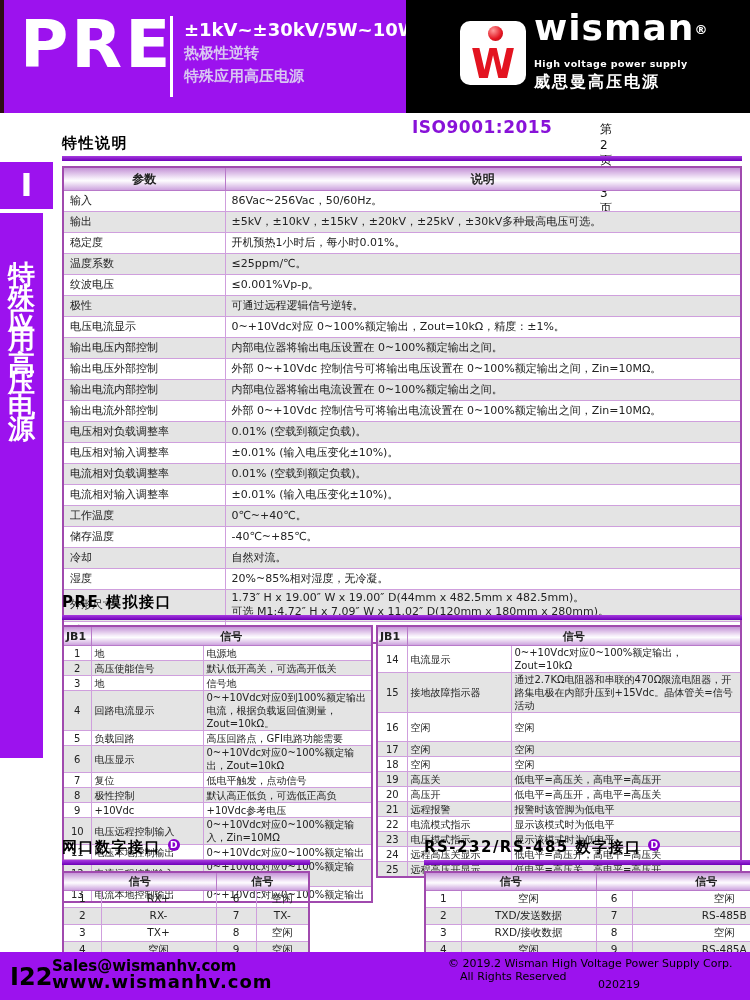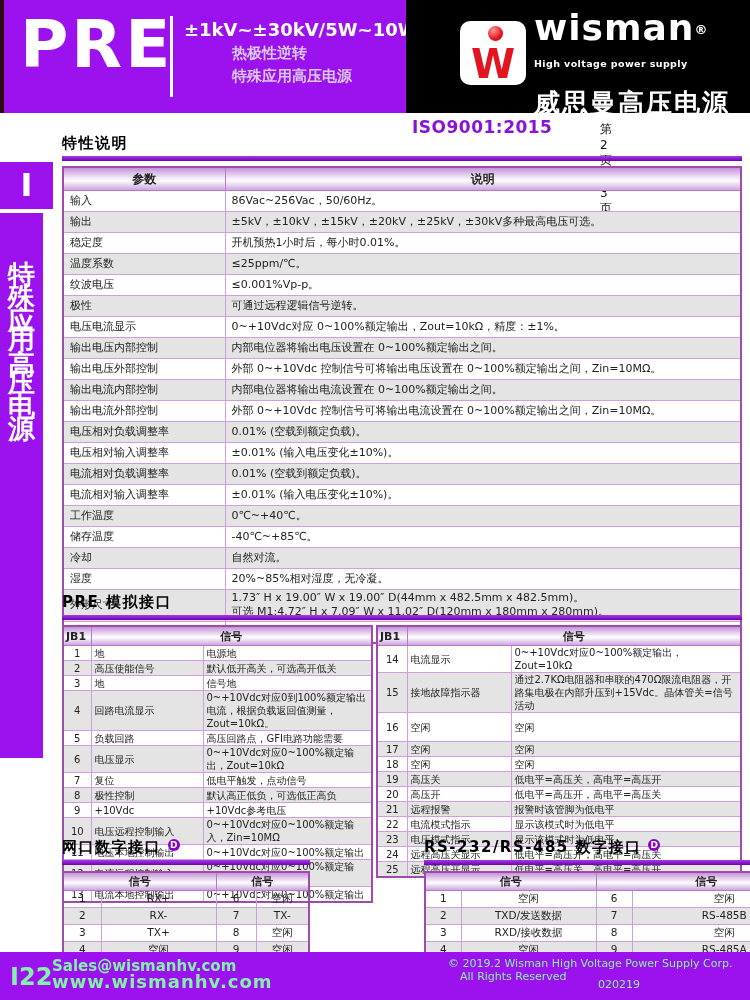--- a/index.html
+++ b/index.html
@@ -8,31 +8,31 @@
     font-family:"DejaVu Sans", sans-serif; overflow:hidden; color:#222;
   }
   
   .banner { position:absolute; top:0; left:0; width:750px; height:113px; }
   .banner-left { position:absolute; top:0; left:0; width:406px; height:113px; background:#9c12ee; }
   .banner-edge { position:absolute; top:0; left:0; width:4px; height:113px; background:#2c0d13; }
   .pre-title { position:absolute; left:20px; top:6px; font-size:66px; font-weight:bold; color:#fff; letter-spacing:3px; }
   .banner-divider { position:absolute; left:170px; top:16px; width:3px; height:81px; background:#fff; }
   .banner-specs { position:absolute; left:184px; top:19px; }
   .spec-line1 { font-size:18px; font-weight:bold; color:#fff; white-space:nowrap; }
-  .spec-line2, .spec-line3 { font-size:15px; font-weight:bold; color:#d9c6f2; margin-top:4px; white-space:nowrap;margin-left:48px; }
+  .spec-line2, .spec-line3 { font-size:15px; font-weight:bold; color:#d9c6f2; margin-top:4px; white-space:nowrap; }
   .banner-right { position:absolute; top:0; left:406px; width:344px; height:113px; background:#000; }
   .logo-box { position:absolute; left:54px; top:21px; width:66px; height:64px; background:#fff; border-radius:10px; }
   .logo-ball { position:absolute; left:28px; top:5px; width:15px; height:15px; border-radius:50%;
     background:radial-gradient(circle at 35% 30%, #ff9a9a, #e31420 60%, #a80c14); }
   .logo-w { position:absolute; left:0; right:0; bottom:1px; text-align:center; font-size:40px; font-weight:bold; color:#e31420; line-height:1; }
   .logo-texts { position:absolute; left:128px; top:10px; color:#fff; }
   .brand { font-size:36px; font-weight:bold; line-height:1; letter-spacing:1px; }
   .reg { font-size:13px; vertical-align:super; font-weight:bold; }
   .tagline { font-size:9.5px; font-weight:bold; margin-top:12px; letter-spacing:0.4px; }
-  .brand-cn { font-size:26px; font-weight:bold; margin-top:17px; letter-spacing:2px; }
+  .brand-cn { font-size:16px; font-weight:bold; margin-top:3px; letter-spacing:2px; }
   
   .iso-row { position:absolute; top:117px; left:12px; width:595px; height:20px; }
   .iso { position:absolute; left:400px; top:0; font-size:17px; font-weight:bold; color:#8812d8; letter-spacing:0.5px; }
   .page-info { position:absolute; left:588px; top:4px; font-size:12px; color:#111; letter-spacing:2px; }
   
   .sidebar-tab { position:absolute; left:0; top:162px; width:53px; height:47px; background:#9c12ee;
     color:#fff; font-size:32px; font-weight:bold; text-align:center; line-height:46px; }
   .sidebar-strip { position:absolute; left:0; top:213px; width:43px; height:545px; background:#9c12ee; }
   .vertical-title { position:absolute; left:50%; top:26px; transform:translateX(-50%);
     writing-mode:vertical-rl; text-orientation:upright; color:#fff; font-weight:bold;
@@ -63,21 +63,21 @@
   .jb th.pin-h { text-align:left; padding-left:2px; }
   .jb td { font-size:10px; padding:0 3px; height:14px; line-height:1.3; }
   .jb td.pin { text-align:center; padding:0; }
   #jb-right tbody tr:nth-of-type(3) td { height:28px; }
   .digital-col-left  { position:absolute; left:0;   top:0; width:248px; }
   .digital-col-right { position:absolute; left:338px; top:0; width:394px;padding-left:24px; }
   table.sig { width:100%; margin-top:6px; border:2px solid #a04aae; }
   .sig th { font-size:11px; height:15px; }
   .sig td { font-size:10.5px; text-align:center; height:14px; line-height:1.25; }
   
-  .footer { position:absolute; left:0; top:952px; width:750px; height:48px; background:#9c12ee; color:#86efac; }
+  .footer { position:absolute; left:0; top:952px; width:750px; height:48px; background:#9c12ee; color:#000000; }
   .footer-code { position:absolute; left:10px; top:11px; font-size:24px; font-weight:bold; }
   .footer-email { position:absolute; left:52px; top:5px; font-size:15px; font-weight:bold; }
   .footer-site { position:absolute; left:52px; top:19px; font-size:18px; font-weight:bold; letter-spacing:1px; }
   .footer-copy { position:absolute; left:448px; top:5px; font-size:11px; }
   .footer-rights { position:absolute; left:460px; top:18px; font-size:11px; }
   .footer-doc { position:absolute; left:598px; top:26px; font-size:11px; }
 </style>
 </head>
 <body>
 

